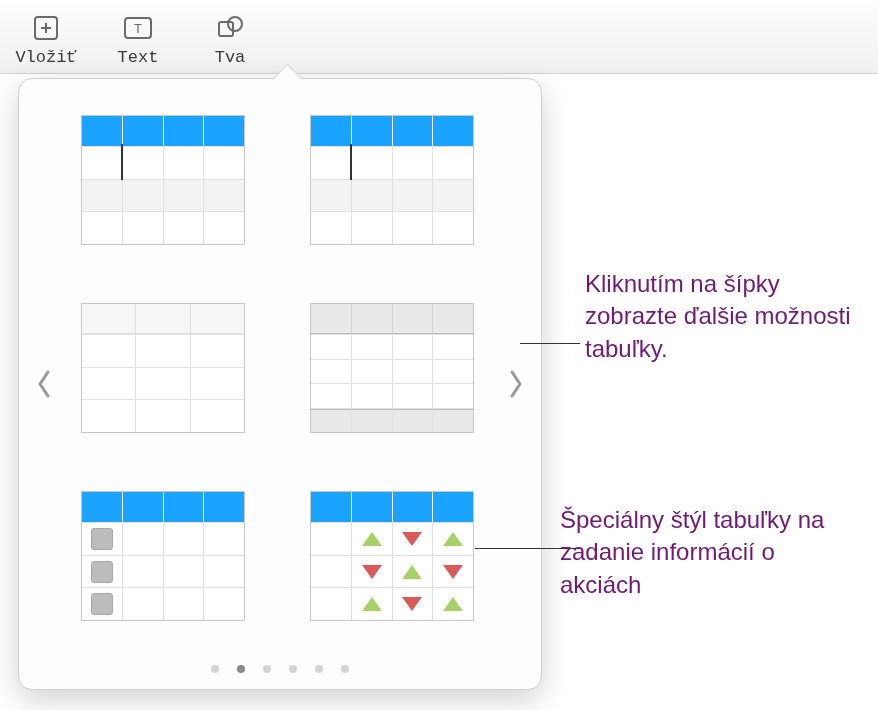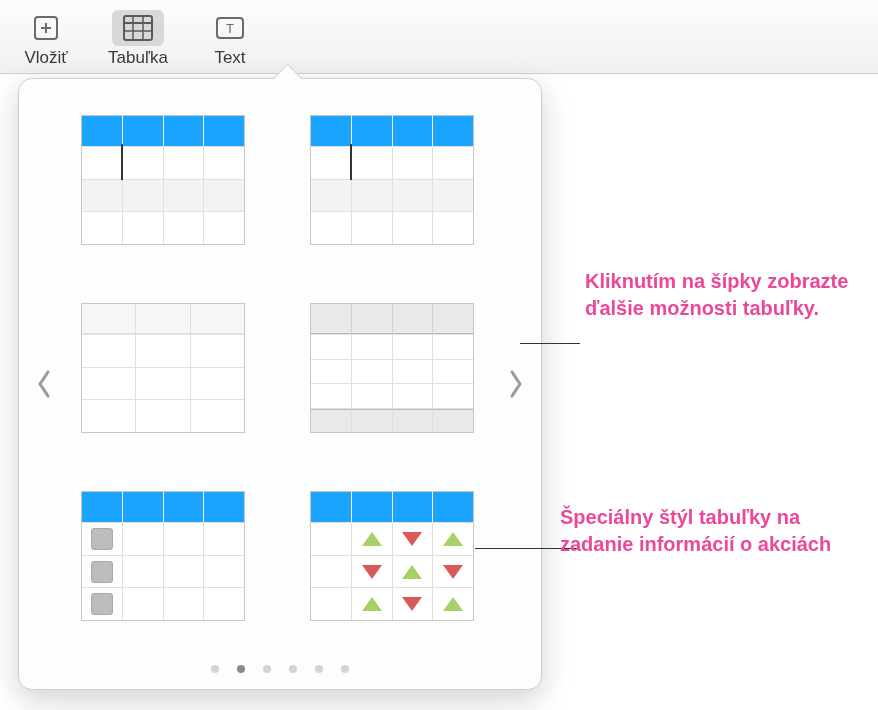--- a/index.html
+++ b/index.html
@@ -35,20 +35,21 @@
       justify-content: center;
       border-radius: 6px;
     }
     .toolbar-item.active .icon-wrap {
       background: #d8d8d8;
     }
     .toolbar-item .label {
       font-size: 17px;
       color: #3a3a3a;
       margin-top: 2px;
+      font-family: Liberation Mono, monospace;
     }
 
     .popover {
       position: absolute;
       left: 18px;
       top: 78px;
       width: 524px;
       height: 612px;
       background: #fdfdfd;
       border: 1px solid #cfcfcf;
@@ -185,24 +186,23 @@
     .dot {
       width: 8px; height: 8px;
       border-radius: 50%;
       background: #d4d4d4;
       cursor: pointer;
     }
     .dot.active { background: #8a8a8a; }
 
     .callout {
       position: absolute;
-      font-size: 20px;
-      color: #ec4899;
+      font-size: 24px;
+      color: #701a75;
       line-height: 1.35;
-      font-weight: bold;
     }
     .callout-1 { left: 585px; top: 268px; width: 280px; }
     .callout-2 { left: 560px; top: 504px; width: 290px; }
     .callout-line {
       position: absolute;
       height: 1px;
       background: #333;
     }
     .line-1 { left: 520px; top: 343px; width: 60px; }
     .line-2 { left: 475px; top: 548px; width: 105px; }
@@ -214,40 +214,37 @@
   <div class="toolbar-item">
     <div class="icon-wrap">
       <svg width="28" height="28" viewBox="0 0 28 28">
           <rect x="3" y="3" width="22" height="22" rx="3" fill="none" stroke="#6a6a6a" stroke-width="2"></rect>
           <line x1="14" y1="9" x2="14" y2="19" stroke="#6a6a6a" stroke-width="2"></line>
           <line x1="9" y1="14" x2="19" y2="14" stroke="#6a6a6a" stroke-width="2"></line>
         </svg>
     </div>
     <div class="label">Vložiť</div>
   </div>
-  <div class="toolbar-item active">
-    <div class="icon-wrap">
-      <svg width="30" height="26" viewBox="0 0 30 26">
-          <rect x="1" y="1" width="28" height="24" rx="2" fill="none" stroke="#5a5a5a" stroke-width="2"></rect>
-          <line x1="1" y1="8" x2="29" y2="8" stroke="#5a5a5a" stroke-width="2"></line>
-          <line x1="1" y1="16" x2="29" y2="16" stroke="#5a5a5a" stroke-width="1.5"></line>
-          <line x1="10" y1="1" x2="10" y2="25" stroke="#5a5a5a" stroke-width="1.5"></line>
-          <line x1="20" y1="1" x2="20" y2="25" stroke="#5a5a5a" stroke-width="1.5"></line>
-        </svg>
-    </div>
-    <div class="label">Tabuľka</div>
-  </div>
   <div class="toolbar-item">
     <div class="icon-wrap">
       <svg width="30" height="24" viewBox="0 0 30 24">
           <rect x="2" y="2" width="26" height="20" rx="3" fill="none" stroke="#6a6a6a" stroke-width="2"></rect>
           <text x="15" y="17" font-size="13" text-anchor="middle" fill="#6a6a6a" font-family="Arial">T</text>
         </svg>
     </div>
     <div class="label">Text</div>
+  </div>
+  <div class="toolbar-item">
+    <div class="icon-wrap">
+      <svg width="28" height="28" viewBox="0 0 28 28">
+          <rect x="3" y="8" width="14" height="14" rx="2" fill="none" stroke="#6a6a6a" stroke-width="2"></rect>
+          <circle cx="19" cy="10" r="7" fill="none" stroke="#6a6a6a" stroke-width="2"></circle>
+        </svg>
+    </div>
+    <div class="label">Tva</div>
   </div>
 </div>
 
 <div class="popover">
   <div class="popover-inner">
     <div class="nav-arrow left">
       <svg viewBox="0 0 18 30">
           <polyline points="13,3 5,15 13,27" fill="none" stroke="#999" stroke-width="3" stroke-linecap="round" stroke-linejoin="round"></polyline>
         </svg>
     </div>

